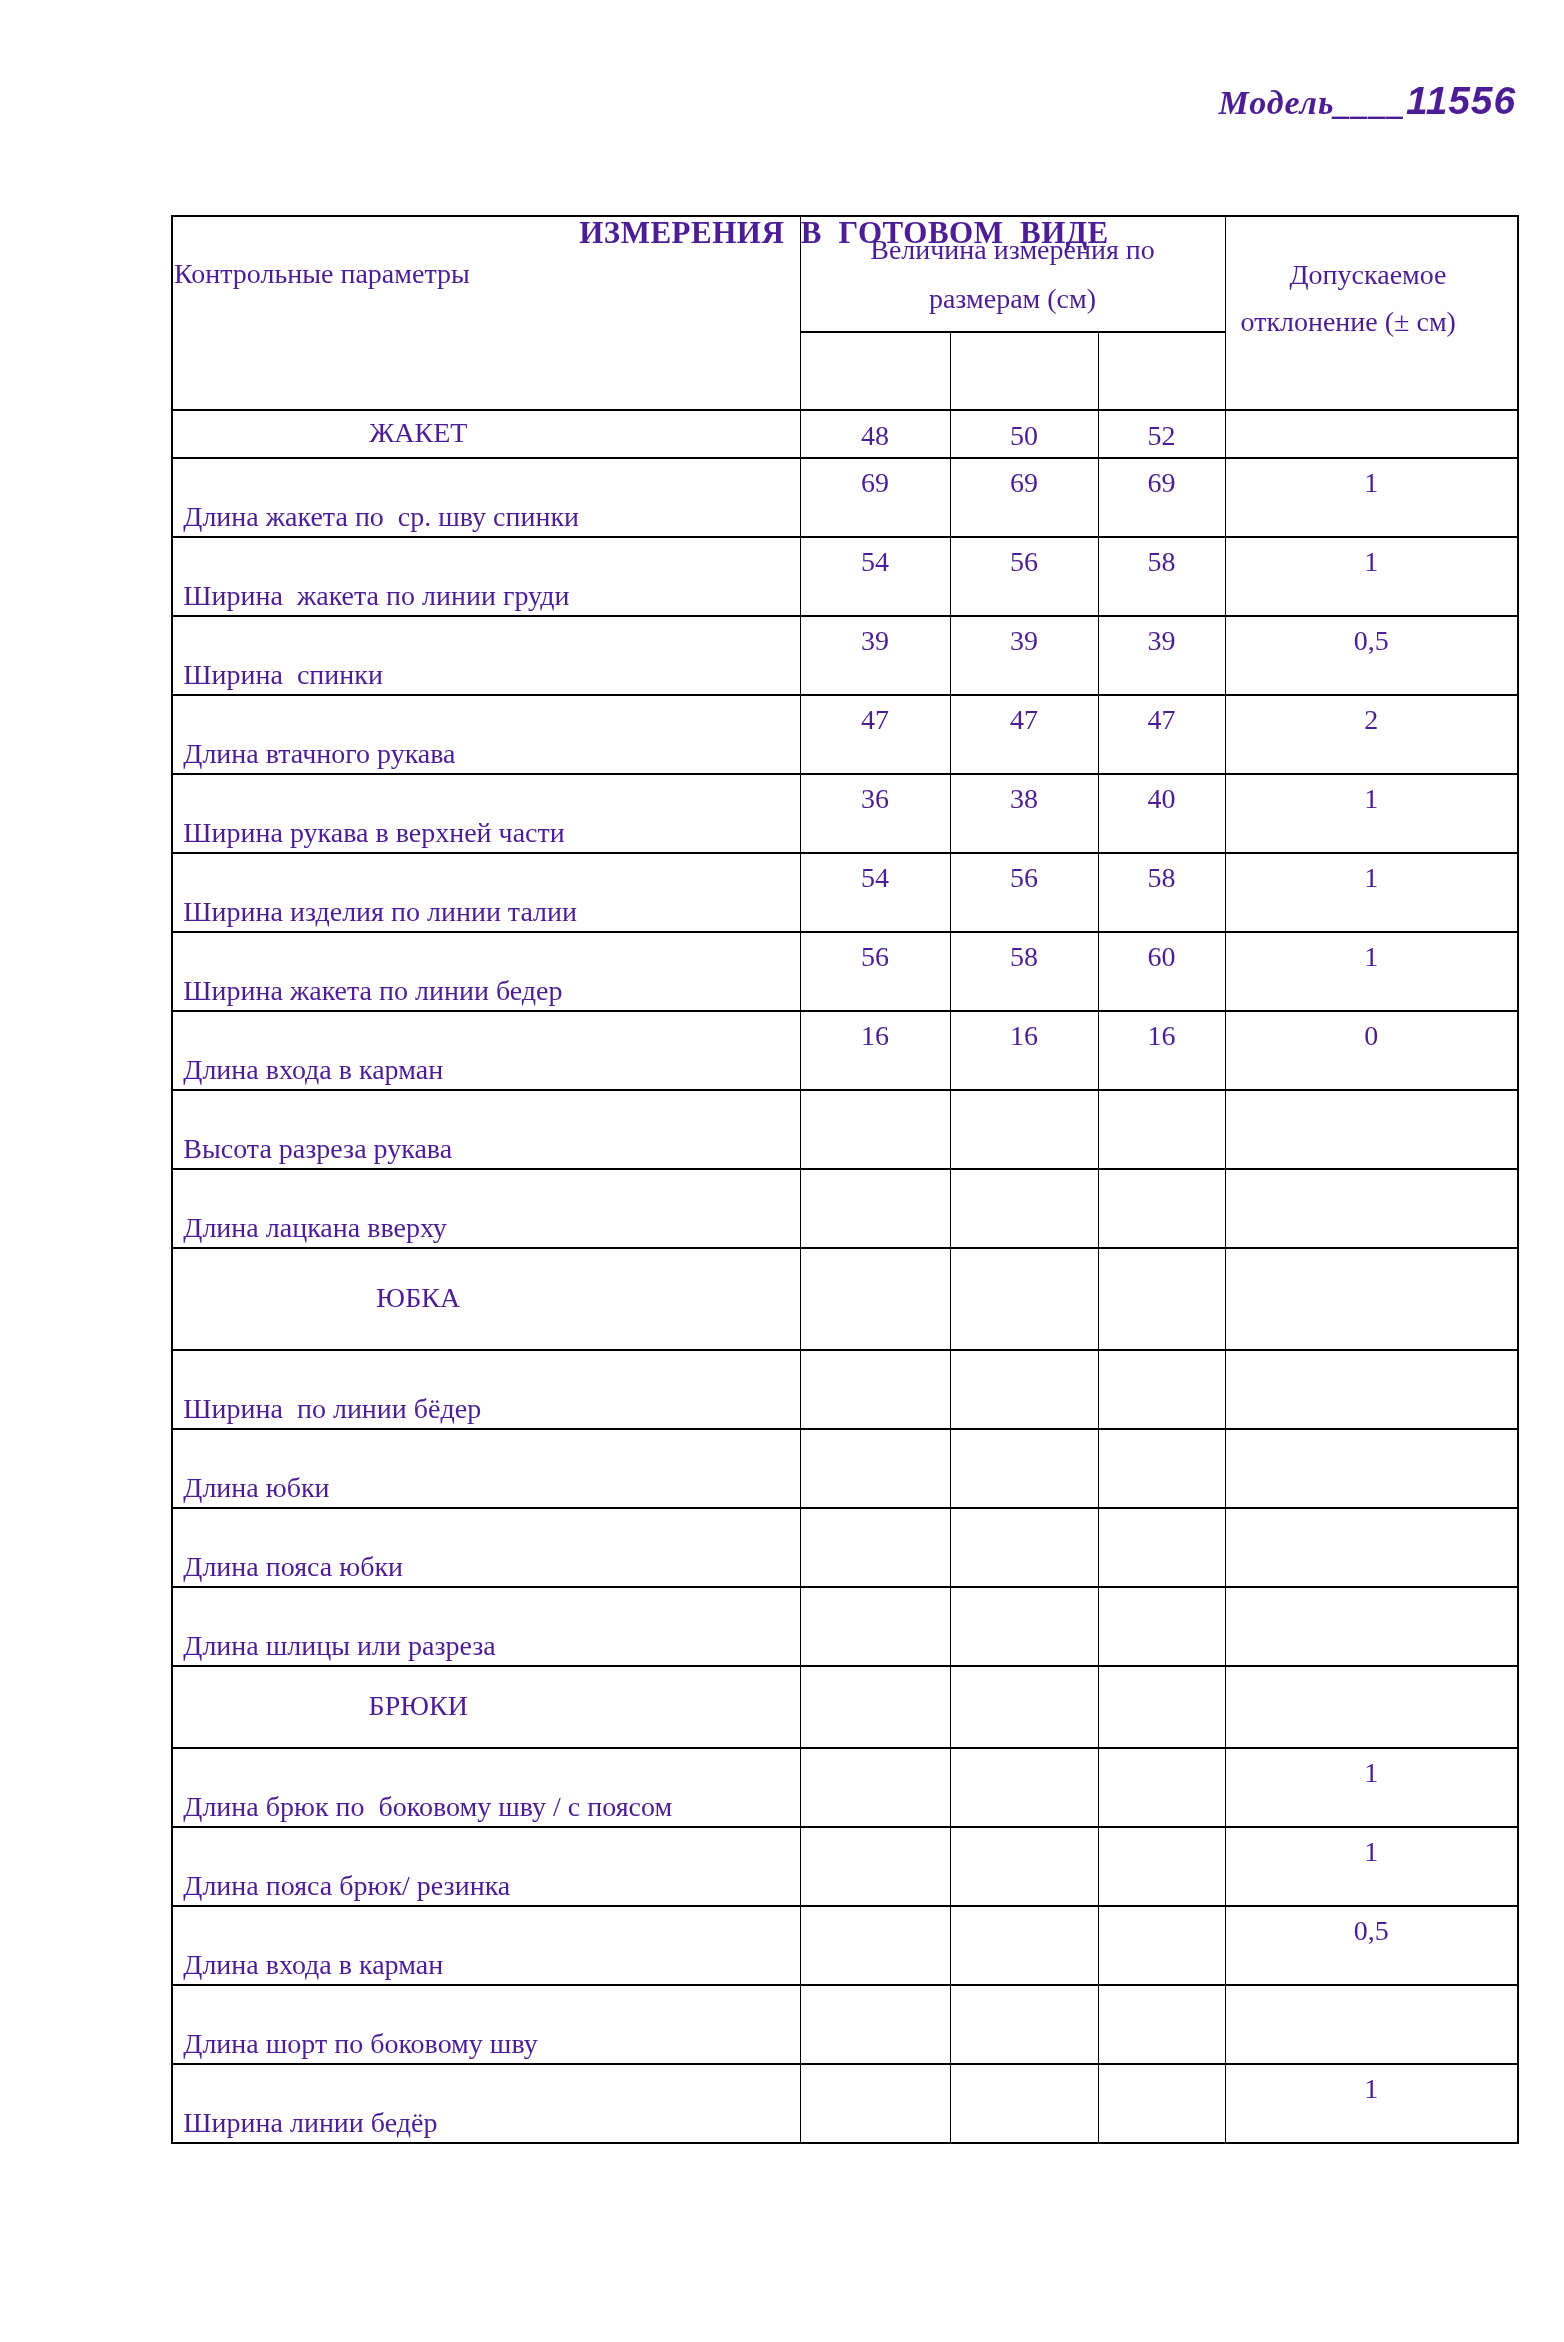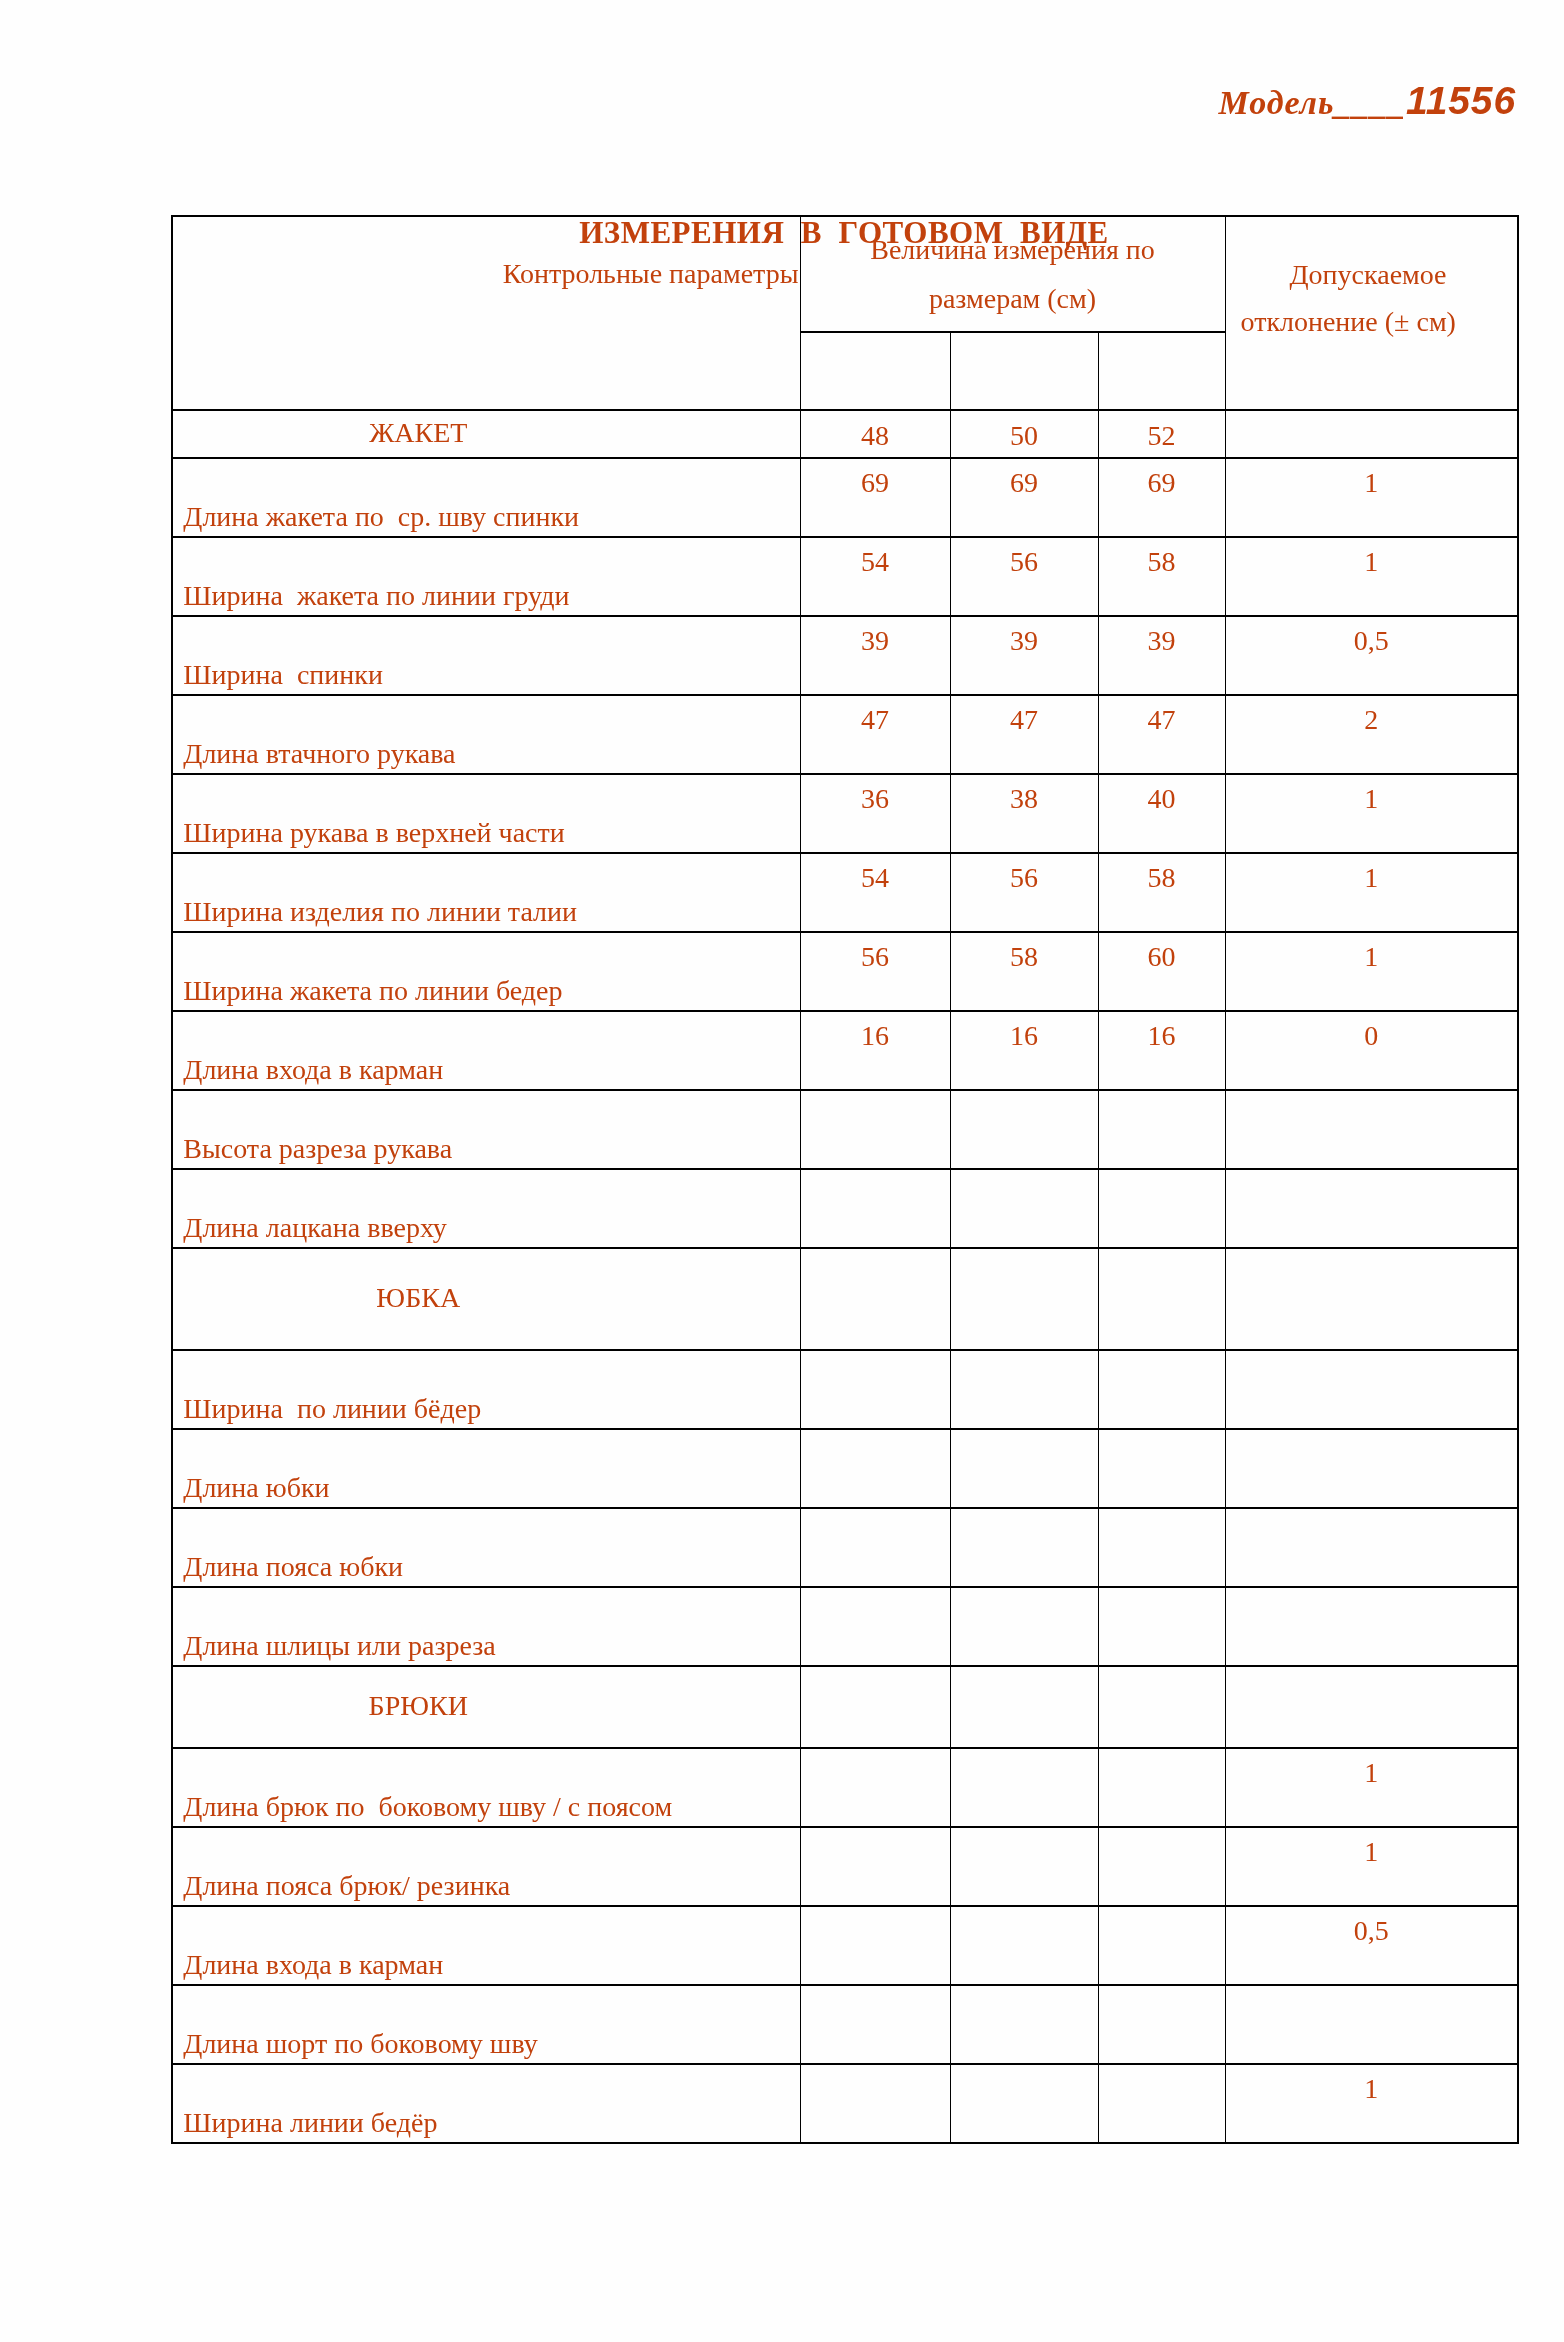--- a/index.html
+++ b/index.html
@@ -1,21 +1,21 @@
 <!DOCTYPE html>
 <html lang="ru" style="font-size:15px"><head>
 <meta charset="utf-8">
 <style>
   html, body { margin: 0; padding: 0; background: #ffffff; }
   .page {
     position: relative;
     width: 1565px;
     height: 2342px;
     background: #fefefe;
-    color: #c2410c;
+    color: #4c1d95;
     font-family: "Liberation Serif", "DejaVu Serif", serif;
     overflow: hidden;
   }
 
   
   .model-line {
     position: absolute;
     top: 79px;
     left: 0;
     width: 1516px;
@@ -66,21 +66,21 @@
     border-bottom-width: 2.8px;
     font-weight: normal;
     font-size: 28px;
     overflow: hidden;
   }
   thead tr.hdr-top    { height: 116px; }
   thead tr.hdr-sub    { height: 78px; }
 
   .th-params {
     vertical-align: top;
-    text-align: right;
+    text-align: left;
     padding-top: 41px;
   }
   .th-values {
     vertical-align: middle;
     text-align: center;
     padding: 0 34px;
     line-height: 49px;
   }
   .th-tol {
     vertical-align: top;

